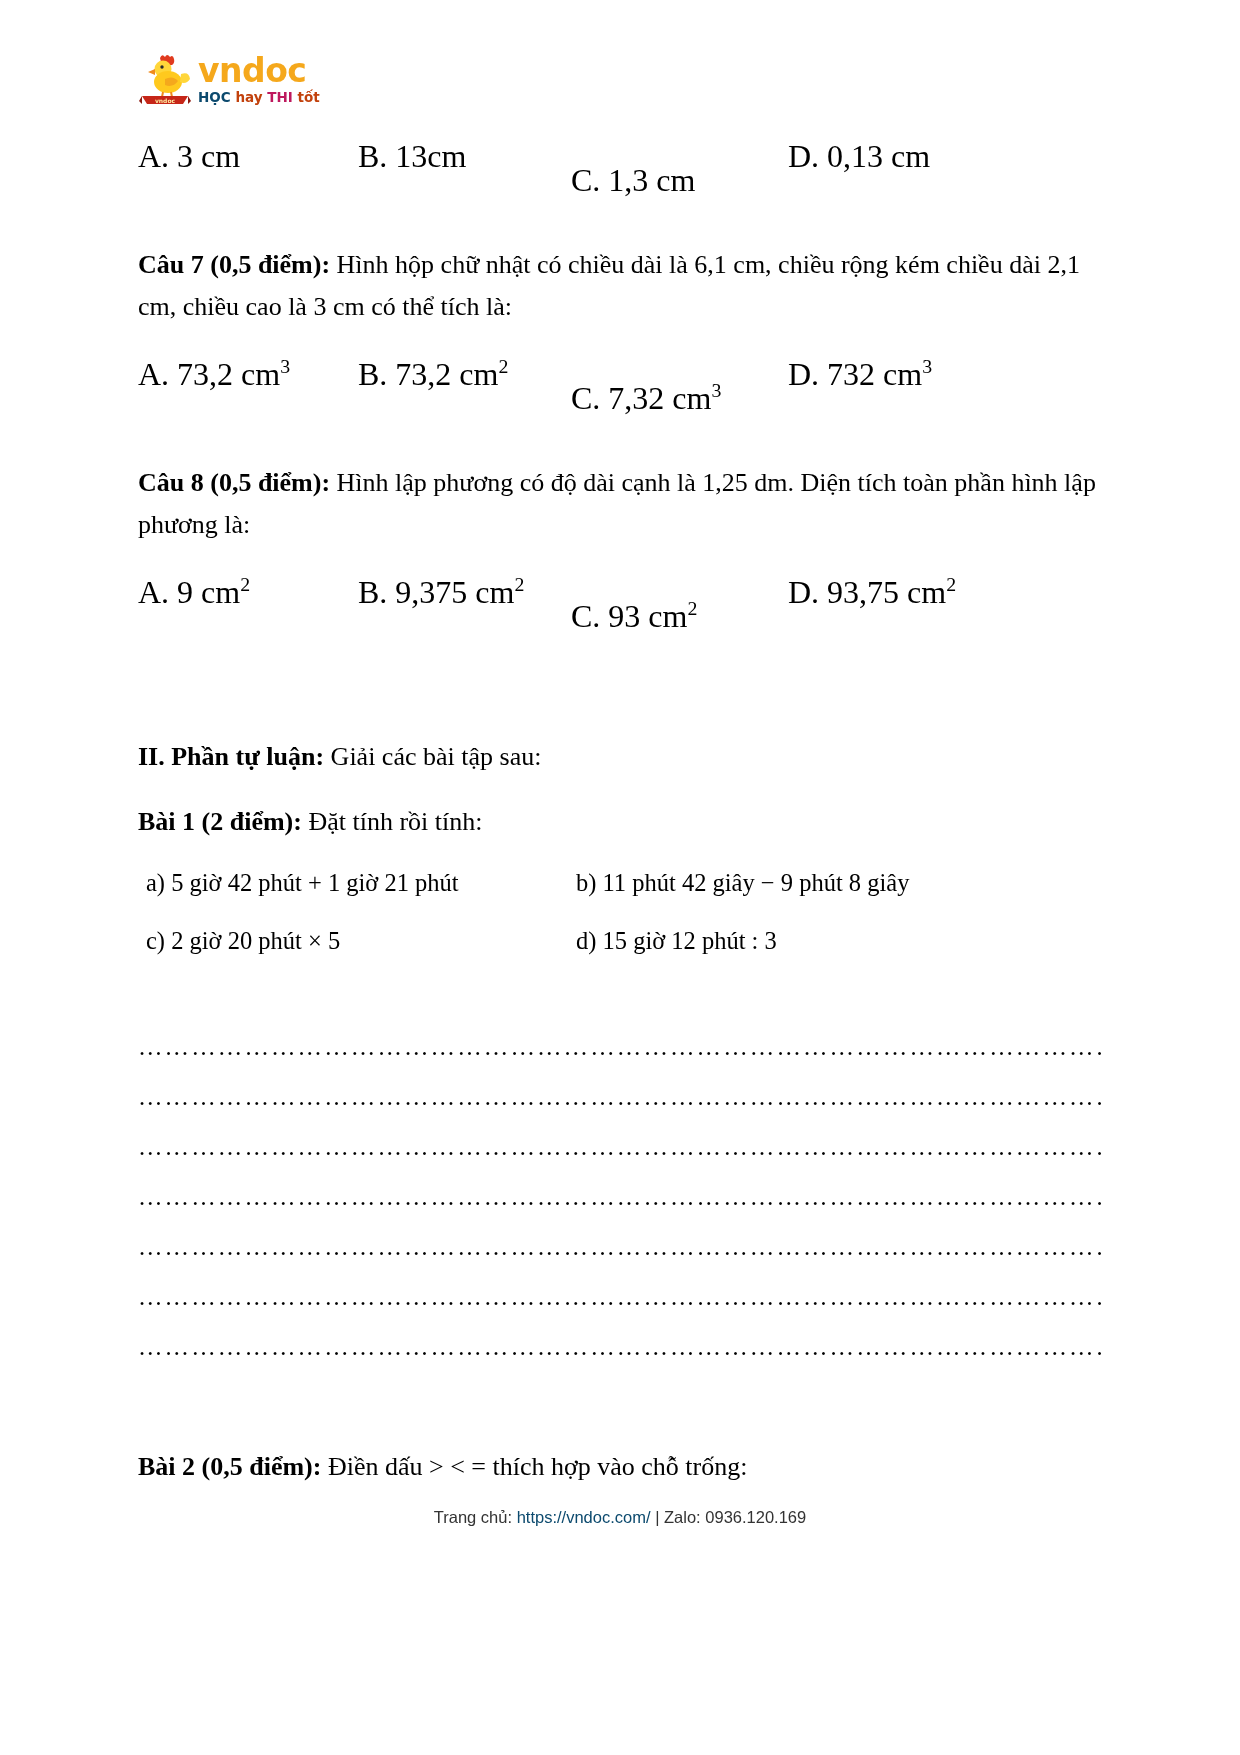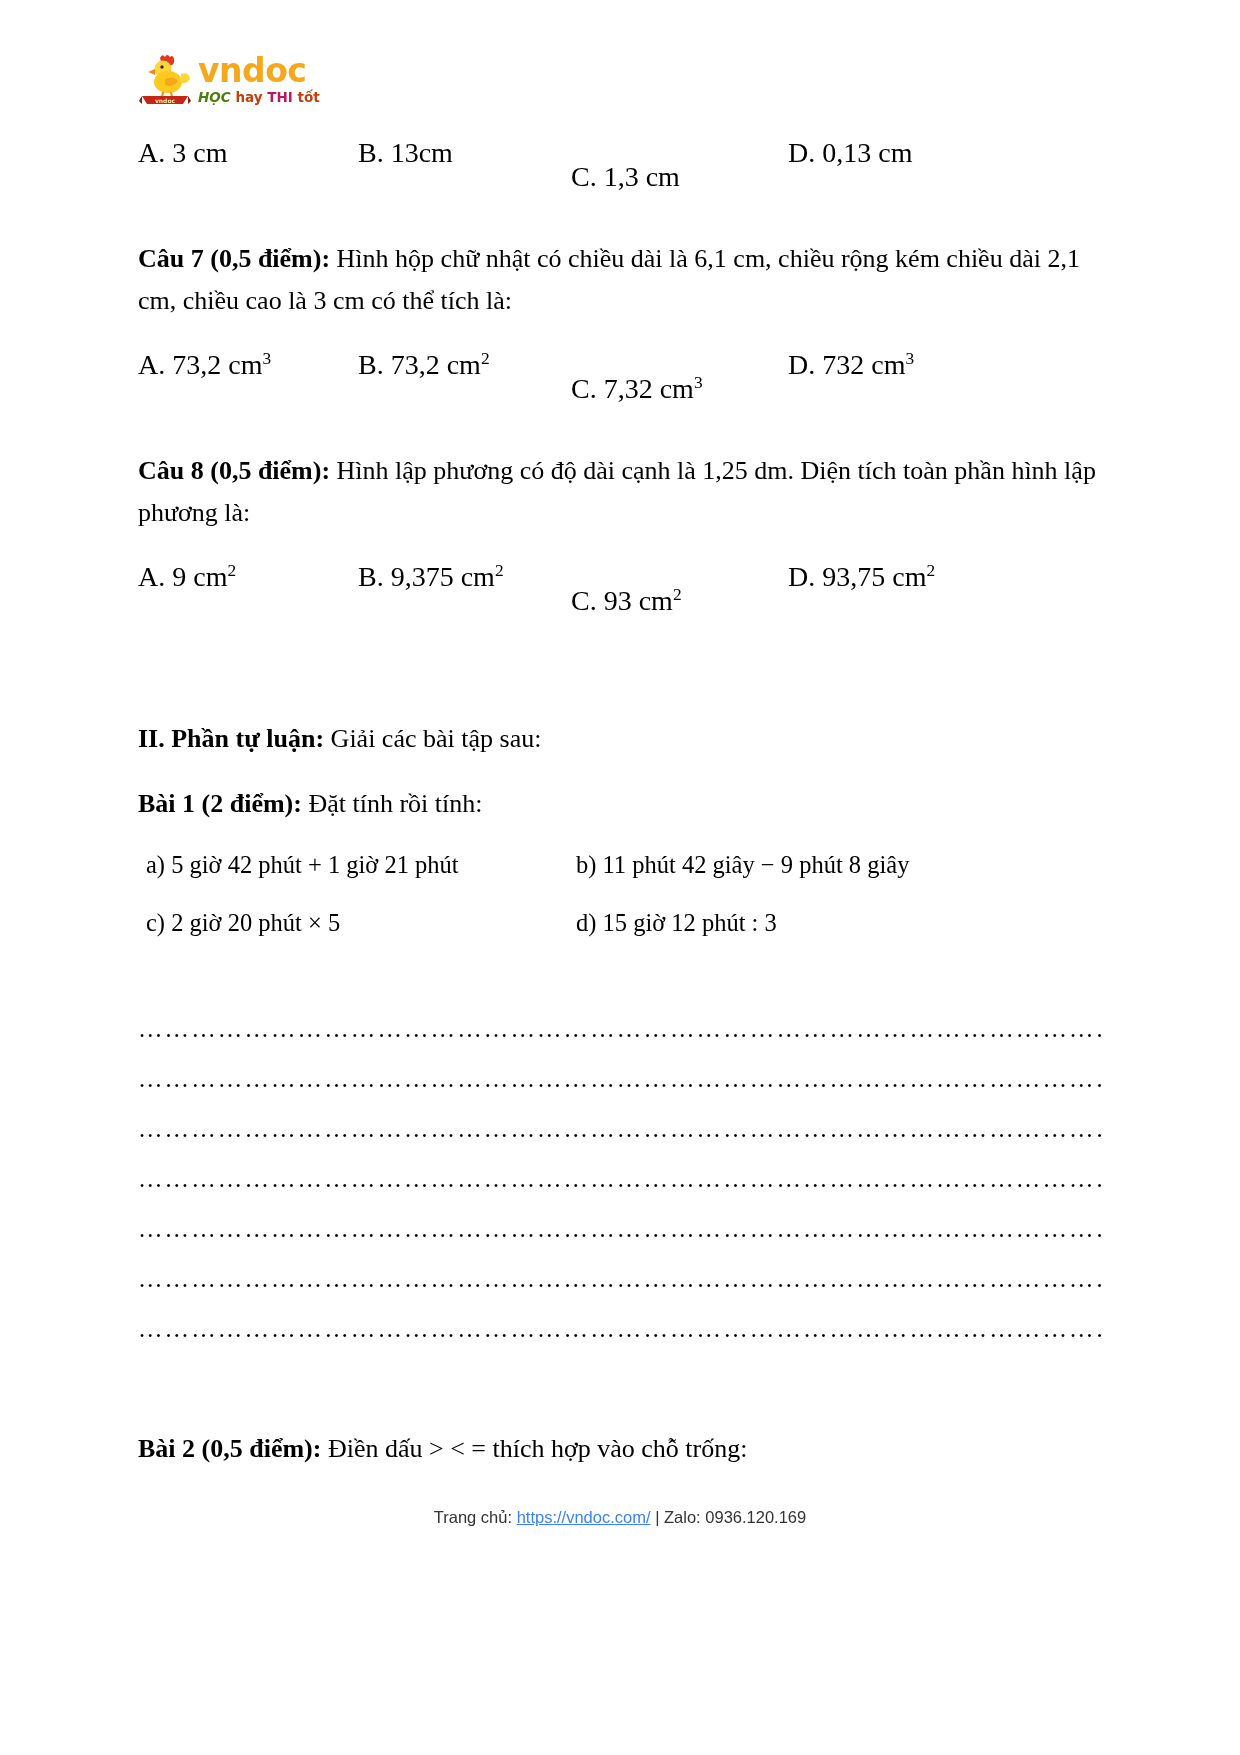--- a/index.html
+++ b/index.html
@@ -53,21 +53,21 @@
     line-height: 1.0;
   }
   .logo-tagline {
     font-family: "DejaVu Sans", sans-serif;
     font-weight: 700;
     font-size: 13.5px;
     line-height: 1.1;
     margin-top: 3px;
     white-space: nowrap;
   }
-  .tg-green { color: #4d7c0f; font-style: italic; }
+  .tg-green { color: #0c4a6e; }
   .tg-gray  { color: #5A5A5A; font-weight: 700; }
   .tg-red   { color: #be185d; }
   .tg-dark  { color: #c2410c; }
 
   
   .content {
     position: absolute;
     left: 138px;
     top: 132px;
     width: 964px;
@@ -78,21 +78,21 @@
     line-height: 1.62;
     margin: 0 0 22px 0;
     text-align: left;
   }
 
   .q-label { font-weight: 700; }
   .italic  { }
 
   .answers {
     display: flex;
-    font-size: 28px;
+    font-size: 32px;
     line-height: 1.5;
     margin: 0 0 22px 0;
   }
   .answers .opt { flex: none; }
   .answers .opt:nth-child(1) { width: 220px; }
   .answers .opt:nth-child(2) { width: 213px; }
   .answers .opt:nth-child(3) { width: 217px; margin-top: 24px; }
   .answers .opt:nth-child(4) { width: auto; }
 
   sup { font-size: 0.62em; vertical-align: super; line-height: 0; }
@@ -127,22 +127,21 @@
     position: absolute;
     left: 0;
     top: 1508px;
     width: 1240px;
     text-align: center;
     font-family: "Liberation Sans", sans-serif;
     font-size: 16.5px;
     color: #333333;
   }
   .footer a, .footer .link {
-    color: #3b82f6;
-    text-decoration: underline;
+    color: #0c4a6e;
   }
   .footer .sep { color: #333; }
 </style>
 </head>
 <body>
 
 <div class="page">
 
   <div class="logo-block">
     <div class="logo-mark">

